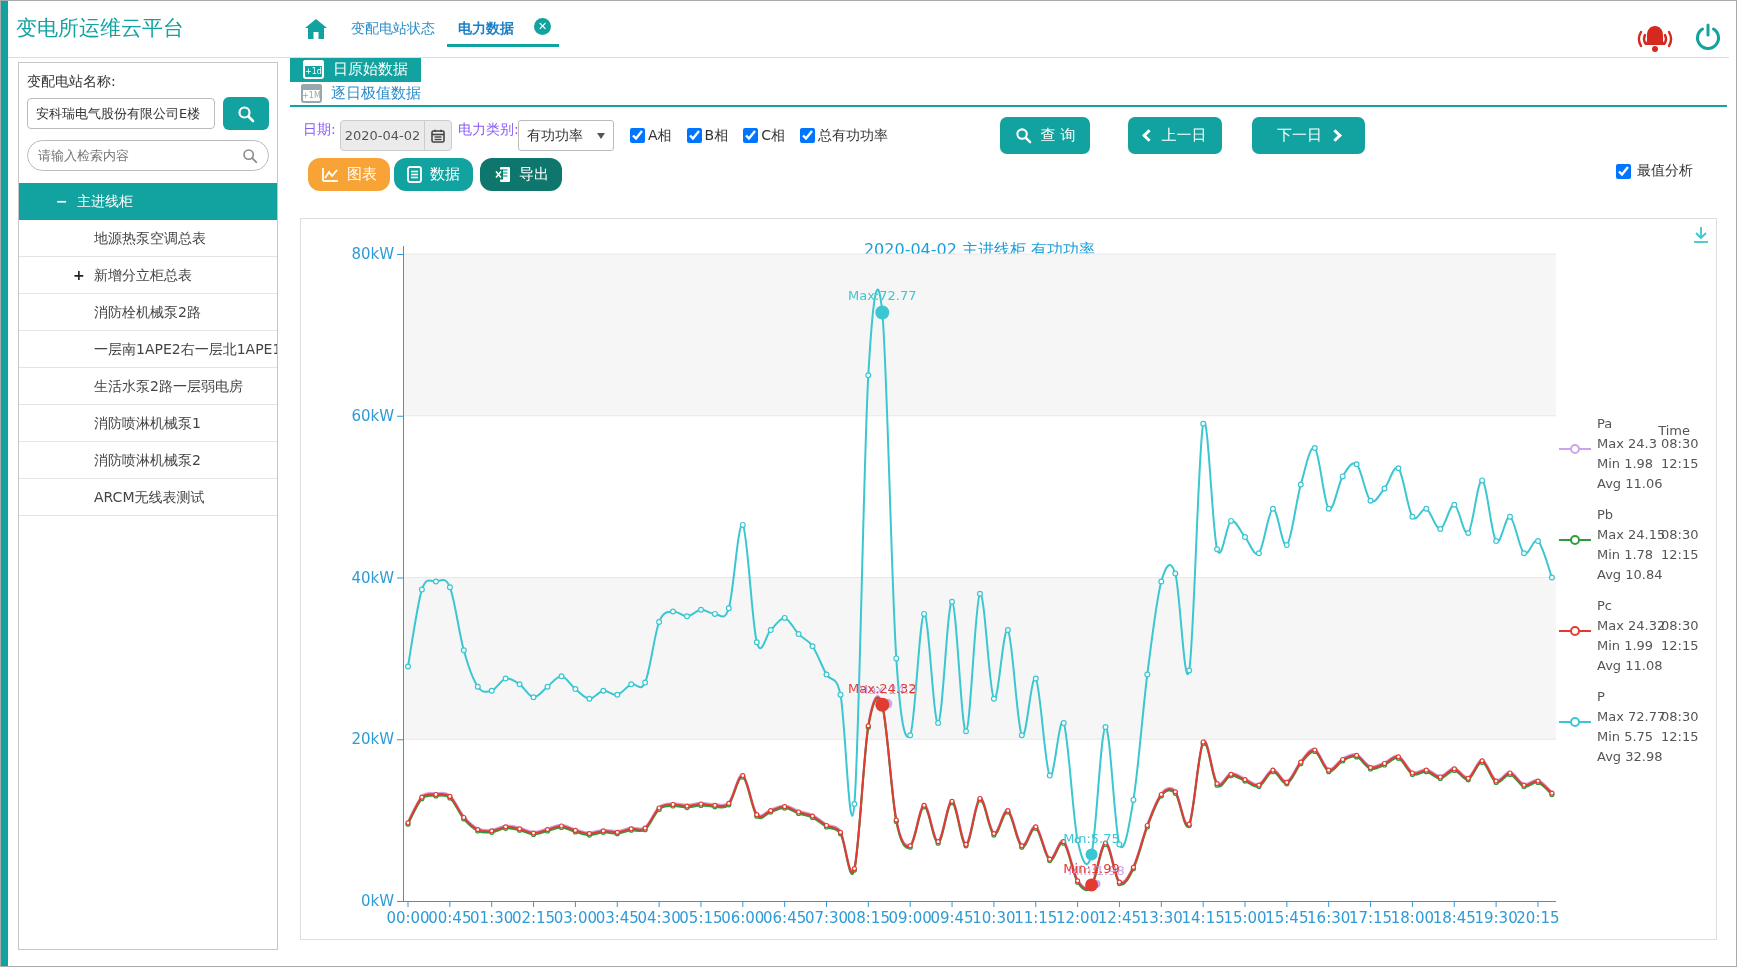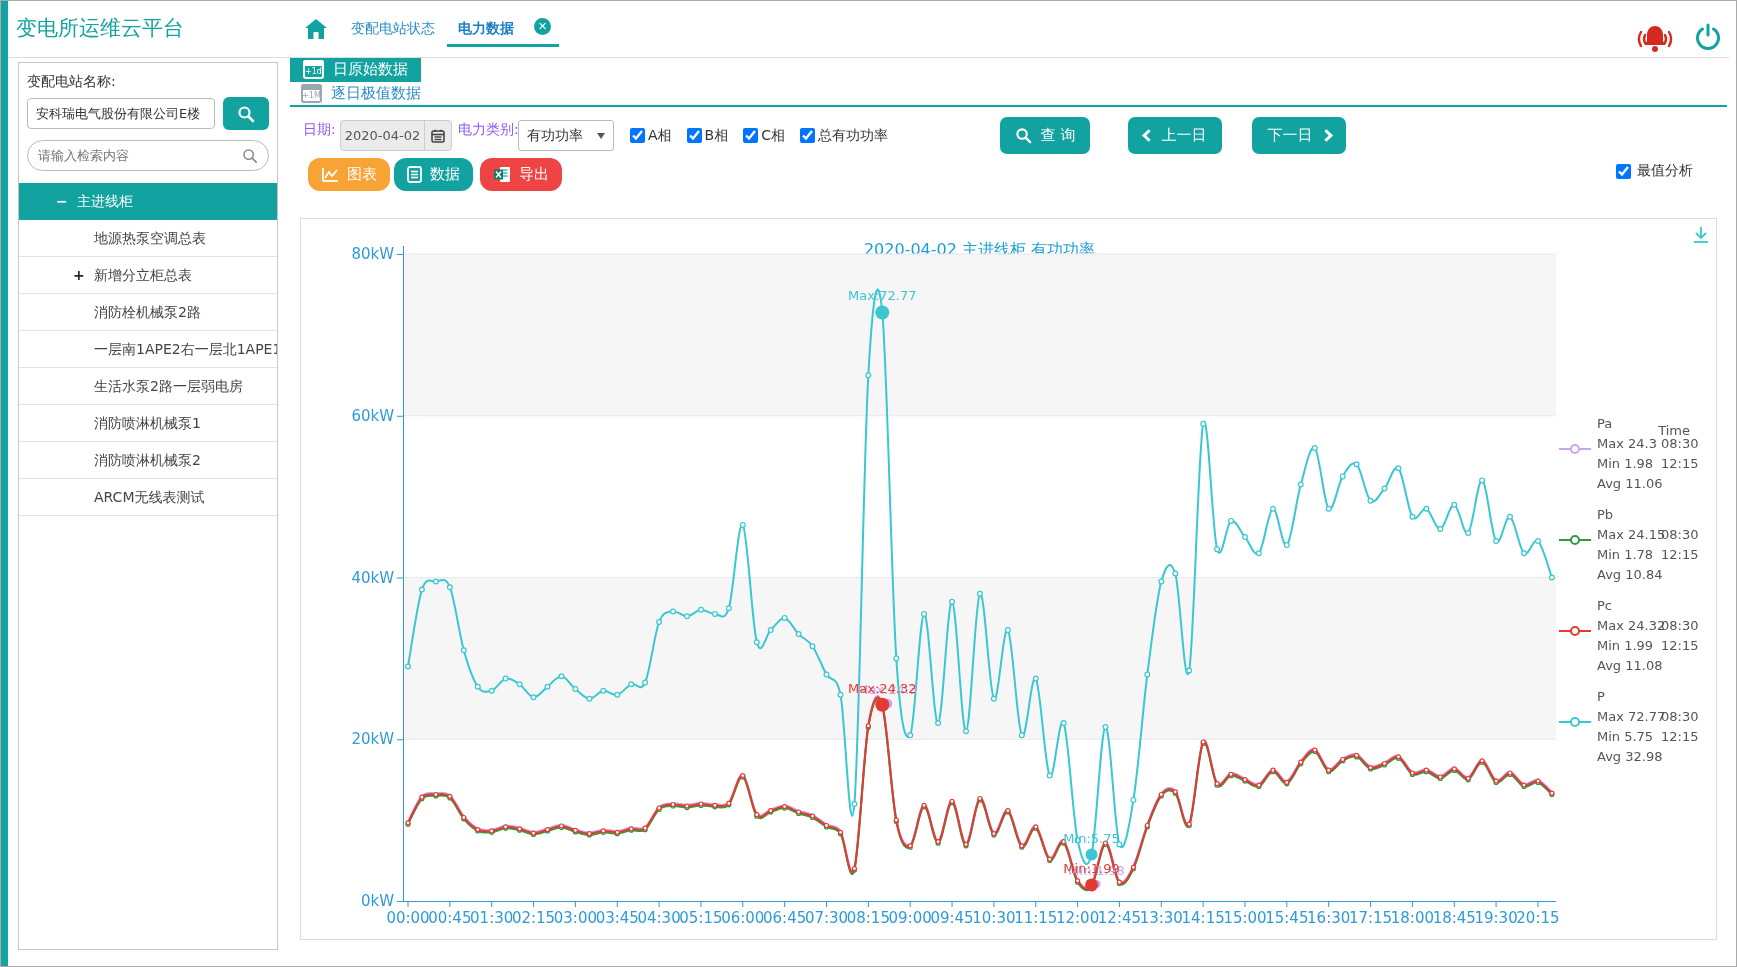--- a/index.html
+++ b/index.html
@@ -68,32 +68,32 @@
                 padding:0 8px; font-size:14px; color:#333; cursor:pointer; }
   .select-arrow { margin-left:auto; width:0; height:0; border-left:4px solid transparent;
                   border-right:4px solid transparent; border-top:6px solid #555; }
   .phases { position:absolute; left:630px; top:120px; height:31px; display:flex; align-items:center; gap:15px; }
   .phase-item { display:flex; align-items:center; gap:3px; font-size:14px; color:#333; }
   .phase-item input { width:15px; height:15px; }
   .teal-btn { background:#12a2a0; color:#fff; border:none; border-radius:7px; cursor:pointer;
               display:flex; align-items:center; justify-content:center; gap:9px; font-size:15px; font-family:inherit; }
   .btn-query { position:absolute; left:1000px; top:117px; width:90px; height:37px; }
   .btn-prev  { position:absolute; left:1128px; top:117px; width:94px; height:37px; }
-  .btn-next  { position:absolute; left:1252px; top:117px; width:94px; height:37px; }
+  .btn-next  { position:absolute; left:1252px; top:117px; width:113px; height:37px; }
   .chev { width:9px; height:9px; border-left:3px solid #fff; border-bottom:3px solid #fff; }
   .chev.left { transform:rotate(45deg); }
   .chev.right { transform:rotate(225deg); }
 
   
   .act-btn { position:absolute; top:158px; height:33px; border:none; border-radius:12px; color:#fff;
              font-size:15px; display:flex; align-items:center; gap:8px; padding:0 13px;
              cursor:pointer; font-family:inherit; }
   .btn-chart  { left:308px; background:#f7a335; }
   .btn-data   { left:394px; background:#12a2a0; }
-  .btn-export { left:480px; background:#ef4444; }
+  .btn-export { left:480px; background:#0f766e; }
   .extreme-wrap { position:absolute; left:1616px; top:162px; display:flex; align-items:center; gap:6px;
                   font-size:14px; color:#333; }
   .extreme-wrap input { width:15px; height:15px; }
 
   
   .chart-box { position:absolute; left:300px; top:218px; width:1417px; height:722px;
                border:1px solid #ddd; background:#fff; }
   .chart-title { position:absolute; left:403px; top:224px; width:1153px; text-align:center;
                  font-size:16px; color:#1c9ed9;margin-top:16px; }
   .dl-icon { position:absolute; left:1690px; top:224px; width:22px; height:22px; cursor:pointer; }

